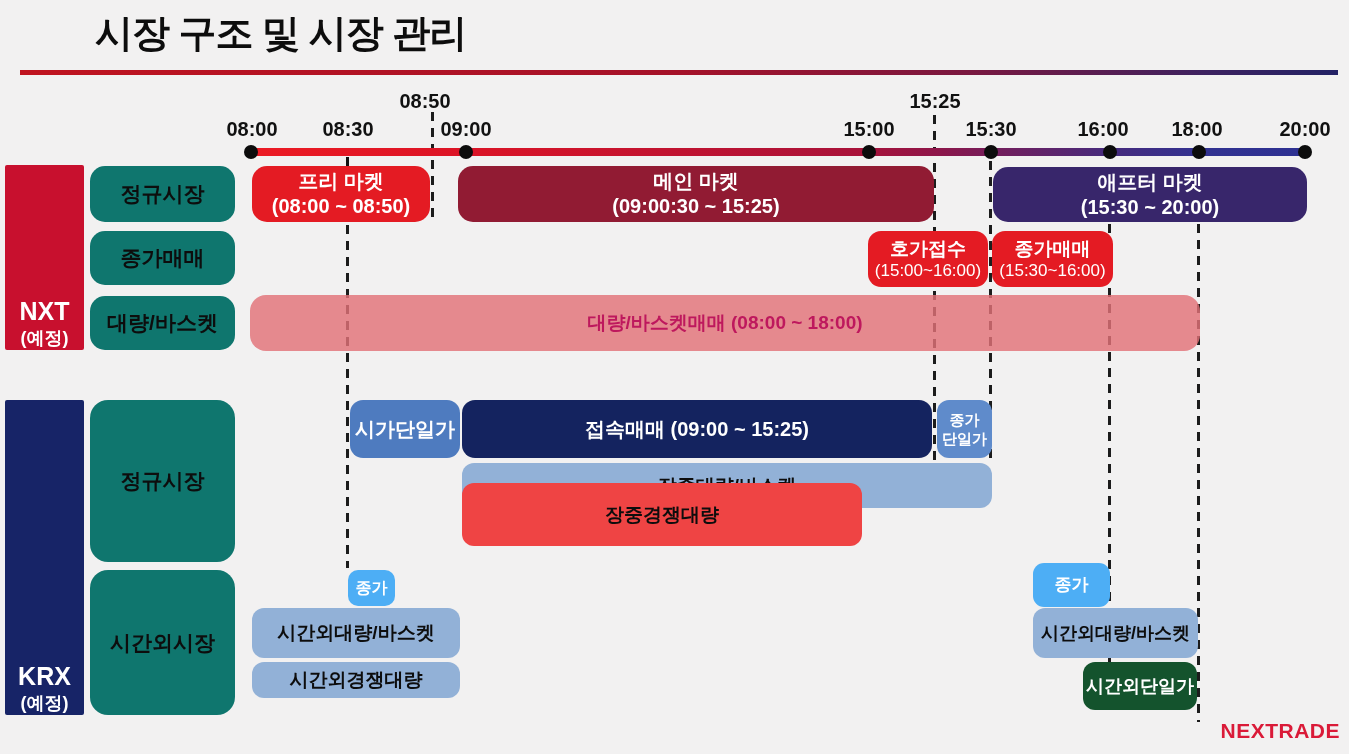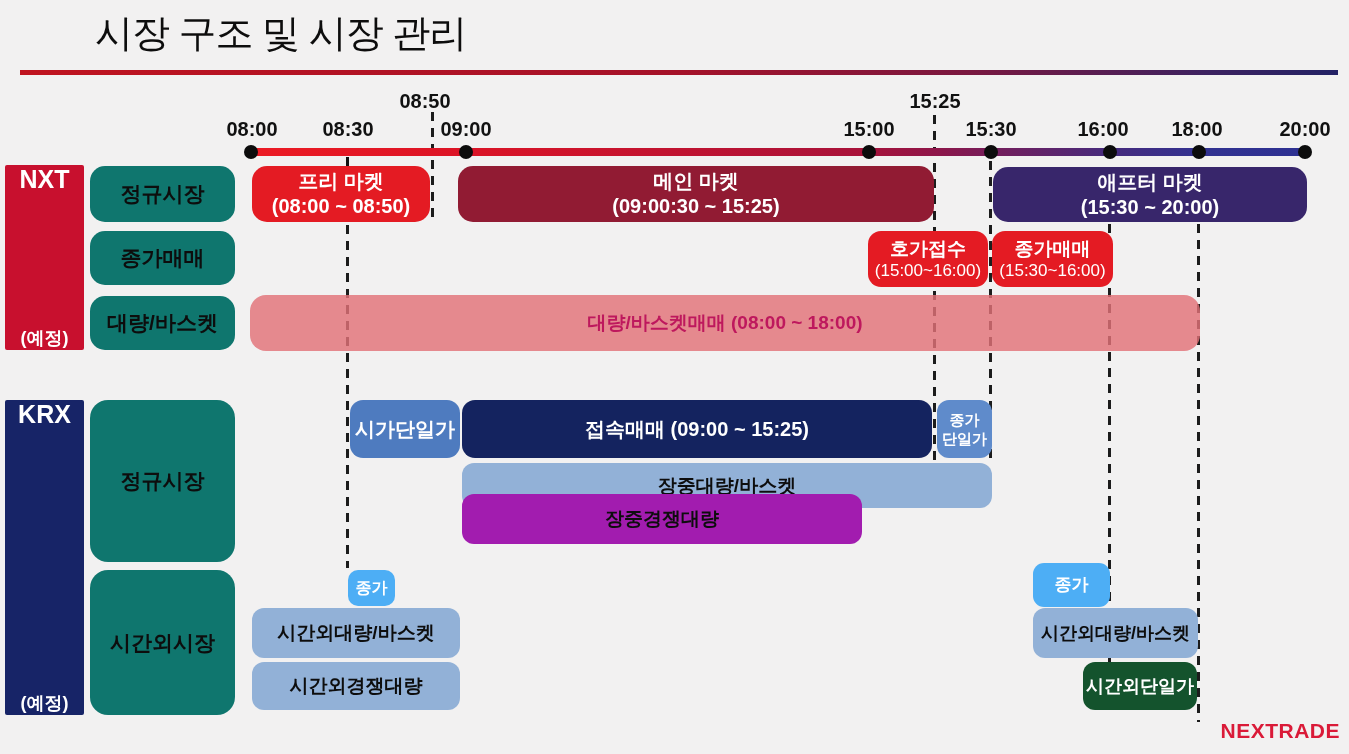--- a/index.html
+++ b/index.html
@@ -9,21 +9,21 @@
   }
   .slide{
     position:relative;
     width:1349px;height:754px;
     background:#f2f1f1;
     overflow:hidden;
   }
   
   .title{
     position:absolute;left:95px;top:8px;
-    font-size:38px;font-weight:400;color:#0d0d0d;
+    font-size:38px;font-weight:700;color:#0d0d0d;
     letter-spacing:-1px;
   }
   .divider{
     position:absolute;left:20px;top:70px;width:1318px;height:5px;
     background:linear-gradient(90deg,#c01420 0%,#a51229 50%,#7a1840 72%,#3d2260 90%,#232265 100%);
   }
   
   .tick{
     position:absolute;width:80px;text-align:center;
     font-size:20px;font-weight:800;color:#111;
@@ -55,21 +55,21 @@
   }
   .vd0850{left:431px;top:112px;height:110px;}
   .vd0830{left:346px;top:225px;height:343px;}
   .vd1525{left:933px;top:115px;height:345px;}
   .vd1530{left:989px;top:161px;height:299px;}
   .vd1600{left:1108px;top:224px;height:484px;}
   .vd1800{left:1197px;top:224px;height:498px;}
   
   .sidebar{
     position:absolute;left:5px;width:79px;border-radius:2px;
-    display:flex;flex-direction:column;align-items:center;justify-content:space-between;
+    display:flex;flex-direction:column;align-items:center;justify-content:flex-end;
     color:#fff;z-index:4;
   }
   .sidebar .nm{font-size:25px;font-weight:900;line-height:1.15;}
   .sidebar .st{font-size:18px;font-weight:700;}
   .sb-nxt{top:165px;height:185px;background:#c8102e;}
   .sb-krx{top:400px;height:315px;background:#172467;}
   .rowlabel{
     position:absolute;left:90px;width:145px;background:#0f766e;border-radius:15px;
     display:flex;align-items:center;justify-content:center;
     font-size:21px;font-weight:800;color:#0d0d0d;z-index:4;
@@ -98,26 +98,26 @@
     left:250px;top:295px;width:950px;height:56px;border-radius:16px;
     background:rgba(226,114,120,0.82);color:#be185d;z-index:3;
   }
   .b-block .bt{font-size:19px;font-weight:800;}
   .b-siga{left:350px;top:400px;width:110px;height:58px;background:#4e7bbf;border-radius:13px;}
   .b-jeopsok{left:462px;top:400px;width:470px;height:58px;background:#14235f;border-radius:13px;}
   .b-jdanilga{left:937px;top:400px;width:55px;height:58px;background:#5f8bcb;border-radius:12px;}
   .b-jdanilga .bt{font-size:15px;line-height:1.3;}
   .b-jjblock{left:462px;top:463px;width:530px;height:45px;background:#92b1d7;border-radius:12px;color:#0d0d0d;}
   .b-jjblock .bt,.b-jjcomp .bt{font-size:19px;}
-  .b-jjcomp{left:462px;top:494px;width:400px;height:50px;background:#a21caf;border-radius:12px;color:#0d0d0d;}
+  .b-jjcomp{left:462px;top:483px;width:400px;height:63px;background:#ef4444;border-radius:12px;color:#0d0d0d;}
   .b-jongga-l{left:348px;top:570px;width:47px;height:36px;background:#4daef5;border-radius:10px;}
   .b-jongga-l .bt{font-size:16px;}
   .b-ah-block-l{left:252px;top:608px;width:208px;height:50px;background:#92b1d7;border-radius:12px;color:#0d0d0d;}
   .b-ah-block-l .bt,.b-ah-comp .bt{font-size:19px;}
-  .b-ah-comp{left:252px;top:662px;width:208px;height:48px;background:#92b1d7;border-radius:12px;color:#0d0d0d;}
+  .b-ah-comp{left:252px;top:662px;width:208px;height:36px;background:#92b1d7;border-radius:12px;color:#0d0d0d;}
   .b-jongga-r{left:1033px;top:563px;width:77px;height:44px;background:#4daef5;border-radius:11px;}
   .b-jongga-r .bt{font-size:17px;}
   .b-ah-block-r{left:1033px;top:608px;width:165px;height:50px;background:#92b1d7;border-radius:12px;color:#0d0d0d;}
   .b-ah-block-r .bt{font-size:18px;}
   .b-ah-single{left:1083px;top:662px;width:114px;height:48px;background:#14532d;border-radius:12px;}
   .b-ah-single .bt{font-size:18px;}
   
   .logo{
     position:absolute;left:1200px;top:719px;width:140px;text-align:right;
     font-size:21px;font-weight:900;color:#da1a38;letter-spacing:0.5px;

